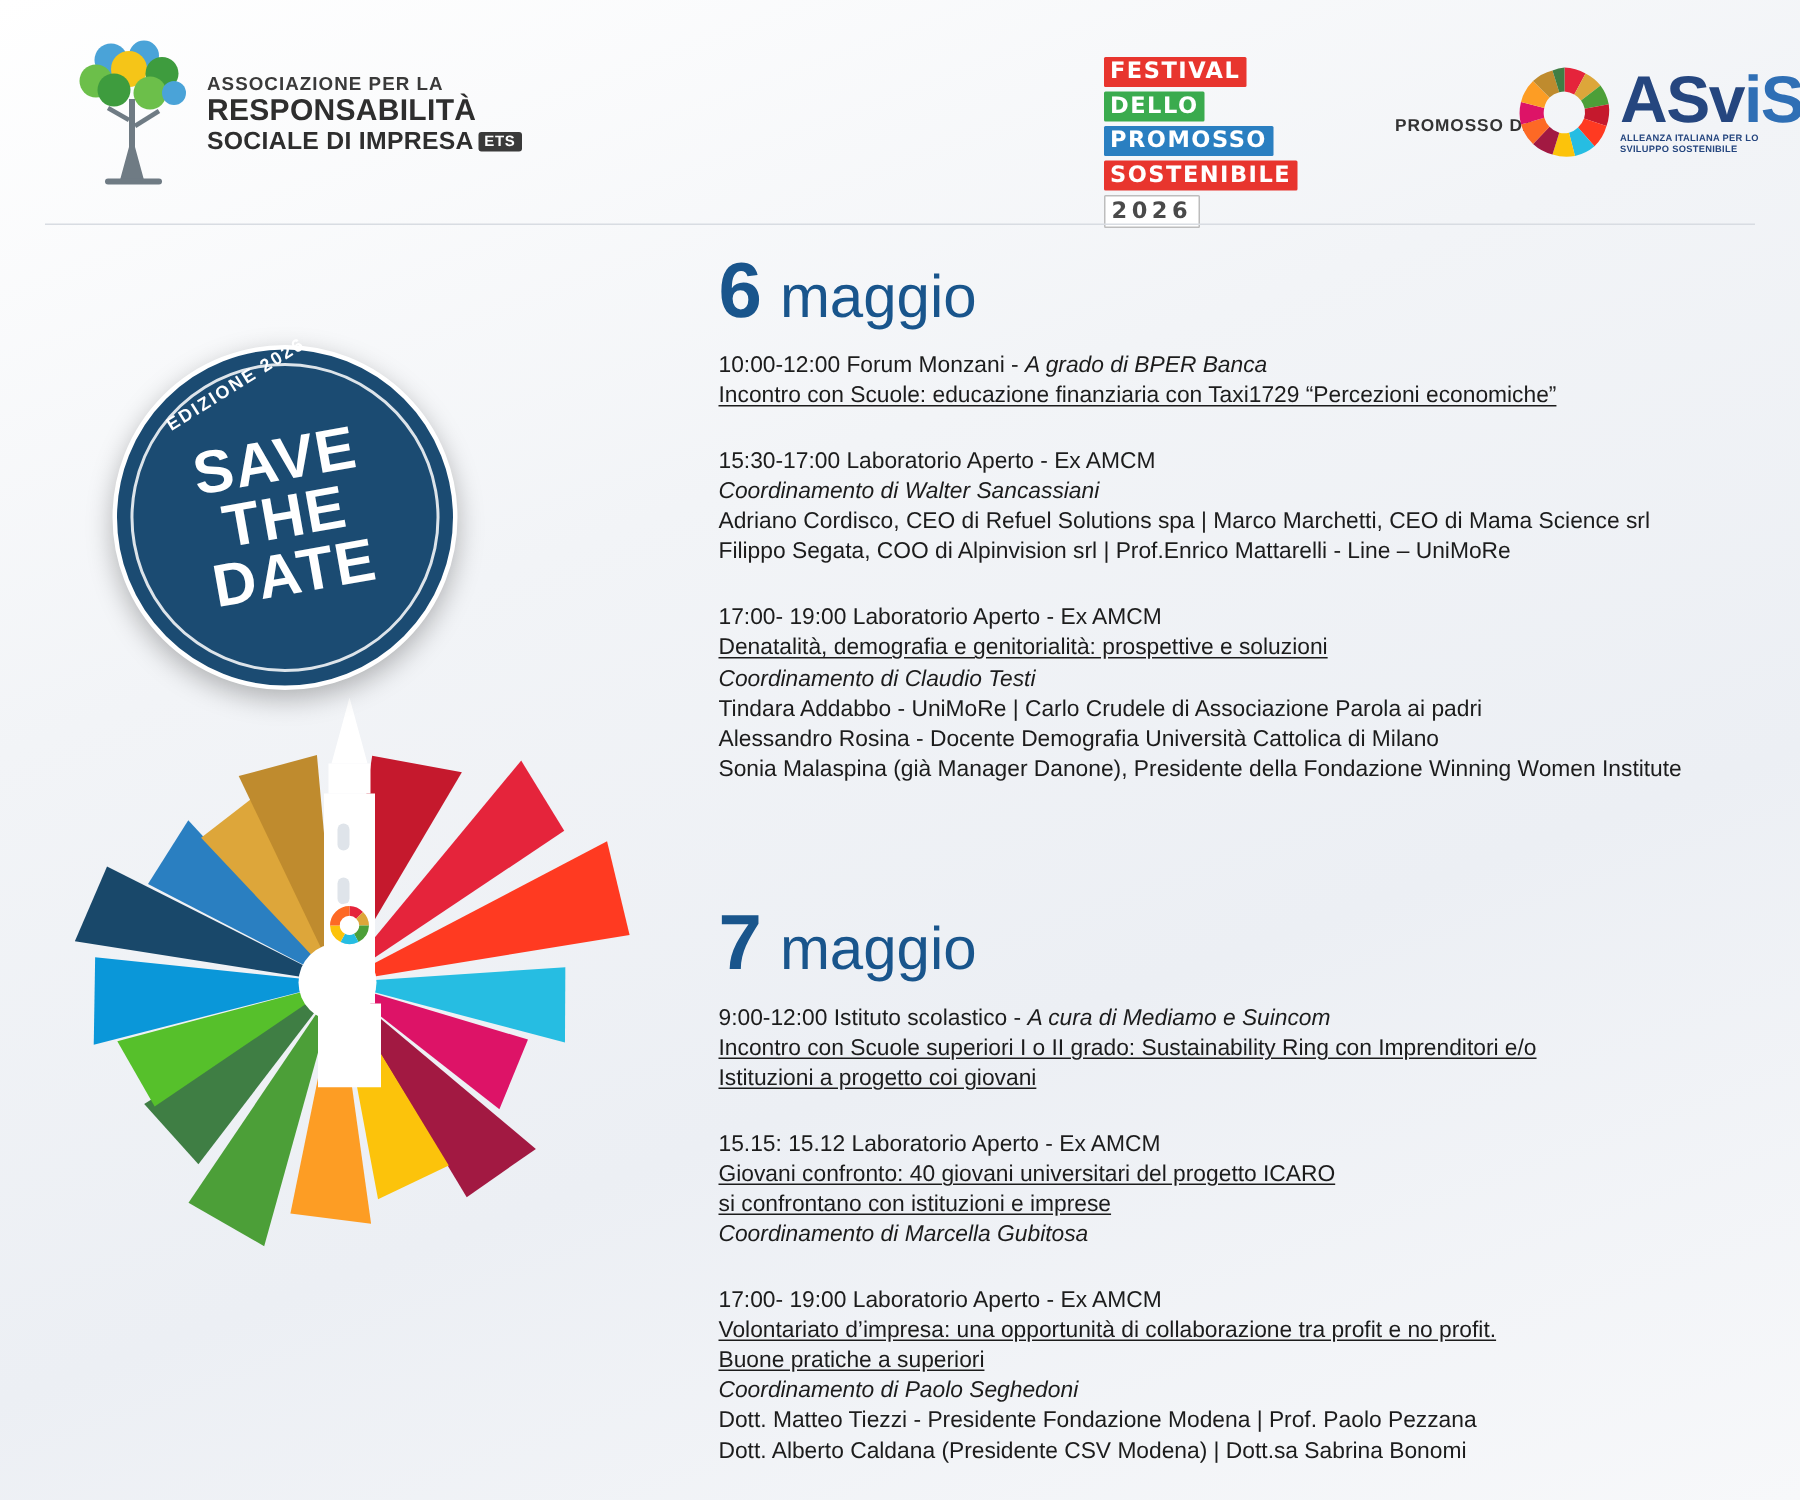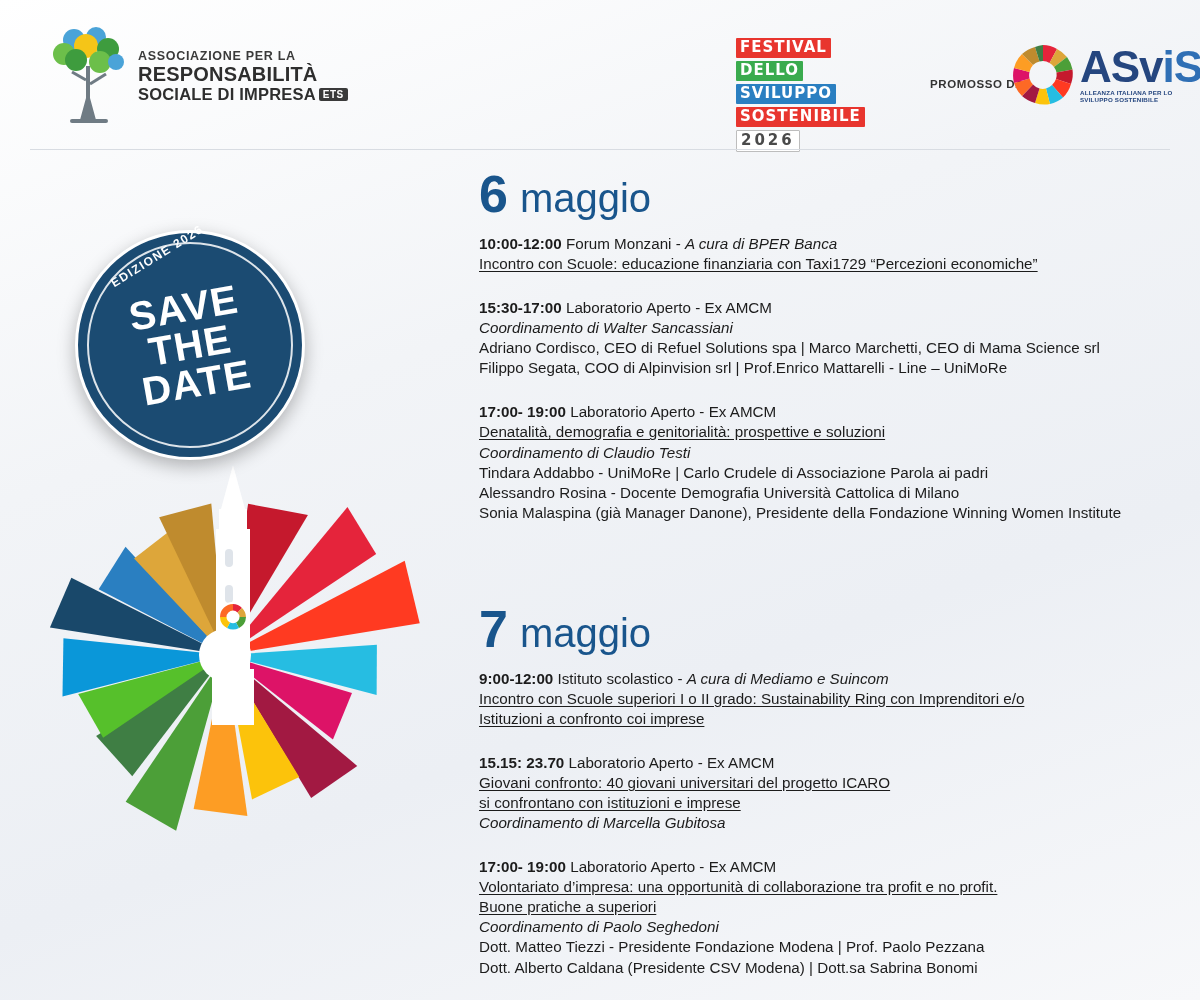--- a/index.html
+++ b/index.html
@@ -79,21 +79,21 @@
     letter-spacing:1.5px; transform: rotate(-32deg);
   }
 
   
   .program { position: absolute; left: 479px; top: 168px; width: 700px; }
   .day-head { display: flex; align-items: baseline; gap: 12px; margin-bottom: 14px; }
   .day-num { font-size: 52px; font-weight: 800; color: #19558c; line-height: 1; }
   .day-month { font-size: 40px; font-weight: 400; color: #19558c; line-height: 1; }
   .block { margin-bottom: 24px; }
   .line { font-size: 15.2px; color: #1c1c1c; line-height: 1.32; }
-  .line .time { font-weight: 700; }
+  .line .time { font-weight: 400; }
   .line .ital { font-style: italic; }
   .line.u { text-decoration: underline; text-underline-offset: 2px; }
   .line.it { font-style: italic; }
   .spacer-7 { height: 56px; }
 
   .fest-2026 { letter-spacing: 3px; }
 </style>
 </head>
 <body>
 
@@ -130,21 +130,21 @@
     </div>
 
     <div class="festival">
       <div class="fest-row">
         <span class="fest-cell" style="background:#e8352e">FESTIVAL</span>
       </div>
       <div class="fest-row">
         <span class="fest-cell" style="background:#3aab4e">DELLO</span>
       </div>
       <div class="fest-row">
-        <span class="fest-cell" style="background:#2a7fc1">SVILUPPO</span>
+        <span class="fest-cell" style="background:#2a7fc1">PROMOSSO</span>
       </div>
       <div class="fest-row">
         <span class="fest-cell" style="background:#e8352e">SOSTENIBILE</span>
       </div>
       <div class="fest-row">
         <span class="fest-cell fest-2026" style="background:#ffffff;color:#4a4a4a;border:1px solid #bdbdbd">2026</span>
       </div>
     </div>
 
     <div class="promosso">PROMOSSO DA</div>
@@ -240,21 +240,21 @@
     </div>
 
   </div>
 
   <div class="program" id="program">
       <div class="day-head">
         <span class="day-num">6</span>
         <span class="day-month">maggio</span>
       </div>
       <div class="block">
-        <div class="line"><span class="time">10:00-12:00 </span><span>Forum Monzani - </span><span class="ital">A cura di BPER Banca</span></div>
+        <div class="line"><span class="time">10:00-12:00 </span><span>Forum Monzani - </span><span class="ital">A grado di BPER Banca</span></div>
         <div class="line u"><span>Incontro con Scuole: educazione finanziaria con Taxi1729 “Percezioni economiche”</span></div>
       </div>
       <div class="block">
         <div class="line"><span class="time">15:30-17:00 </span><span>Laboratorio Aperto - Ex AMCM</span></div>
         <div class="line it"><span>Coordinamento di Walter Sancassiani</span></div>
         <div class="line"><span>Adriano Cordisco, CEO di Refuel Solutions spa | Marco Marchetti, CEO di Mama Science srl</span></div>
         <div class="line"><span>Filippo Segata, COO di Alpinvision srl | Prof.Enrico Mattarelli - Line – UniMoRe</span></div>
       </div>
       <div class="block">
         <div class="line"><span class="time">17:00- 19:00 </span><span>Laboratorio Aperto - Ex AMCM</span></div>
@@ -265,24 +265,24 @@
         <div class="line"><span>Sonia Malaspina (già Manager Danone), Presidente della Fondazione Winning Women Institute</span></div>
       </div>
       <div class="spacer-7"></div>
       <div class="day-head">
         <span class="day-num">7</span>
         <span class="day-month">maggio</span>
       </div>
       <div class="block">
         <div class="line"><span class="time">9:00-12:00 </span><span>Istituto scolastico - </span><span class="ital">A cura di Mediamo e Suincom</span></div>
         <div class="line u"><span>Incontro con Scuole superiori I o II grado: Sustainability Ring con Imprenditori e/o </span></div>
-        <div class="line u"><span>Istituzioni a confronto coi imprese</span></div>
-      </div>
-      <div class="block">
-        <div class="line"><span class="time">15.15: 23.70 </span><span>Laboratorio Aperto - Ex AMCM</span></div>
+        <div class="line u"><span>Istituzioni a progetto coi giovani</span></div>
+      </div>
+      <div class="block">
+        <div class="line"><span class="time">15.15: 15.12 </span><span>Laboratorio Aperto - Ex AMCM</span></div>
         <div class="line u"><span>Giovani confronto: 40 giovani universitari del progetto ICARO </span></div>
         <div class="line u"><span>si confrontano con istituzioni e imprese</span></div>
         <div class="line it"><span>Coordinamento di Marcella Gubitosa</span></div>
       </div>
       <div class="block">
         <div class="line"><span class="time">17:00- 19:00 </span><span>Laboratorio Aperto - Ex AMCM</span></div>
         <div class="line u"><span>Volontariato d’impresa: una opportunità di collaborazione tra profit e no profit. </span></div>
         <div class="line u"><span>Buone pratiche a superiori</span></div>
         <div class="line it"><span>Coordinamento di Paolo Seghedoni</span></div>
         <div class="line"><span>Dott. Matteo Tiezzi - Presidente Fondazione Modena | Prof. Paolo Pezzana</span></div>

